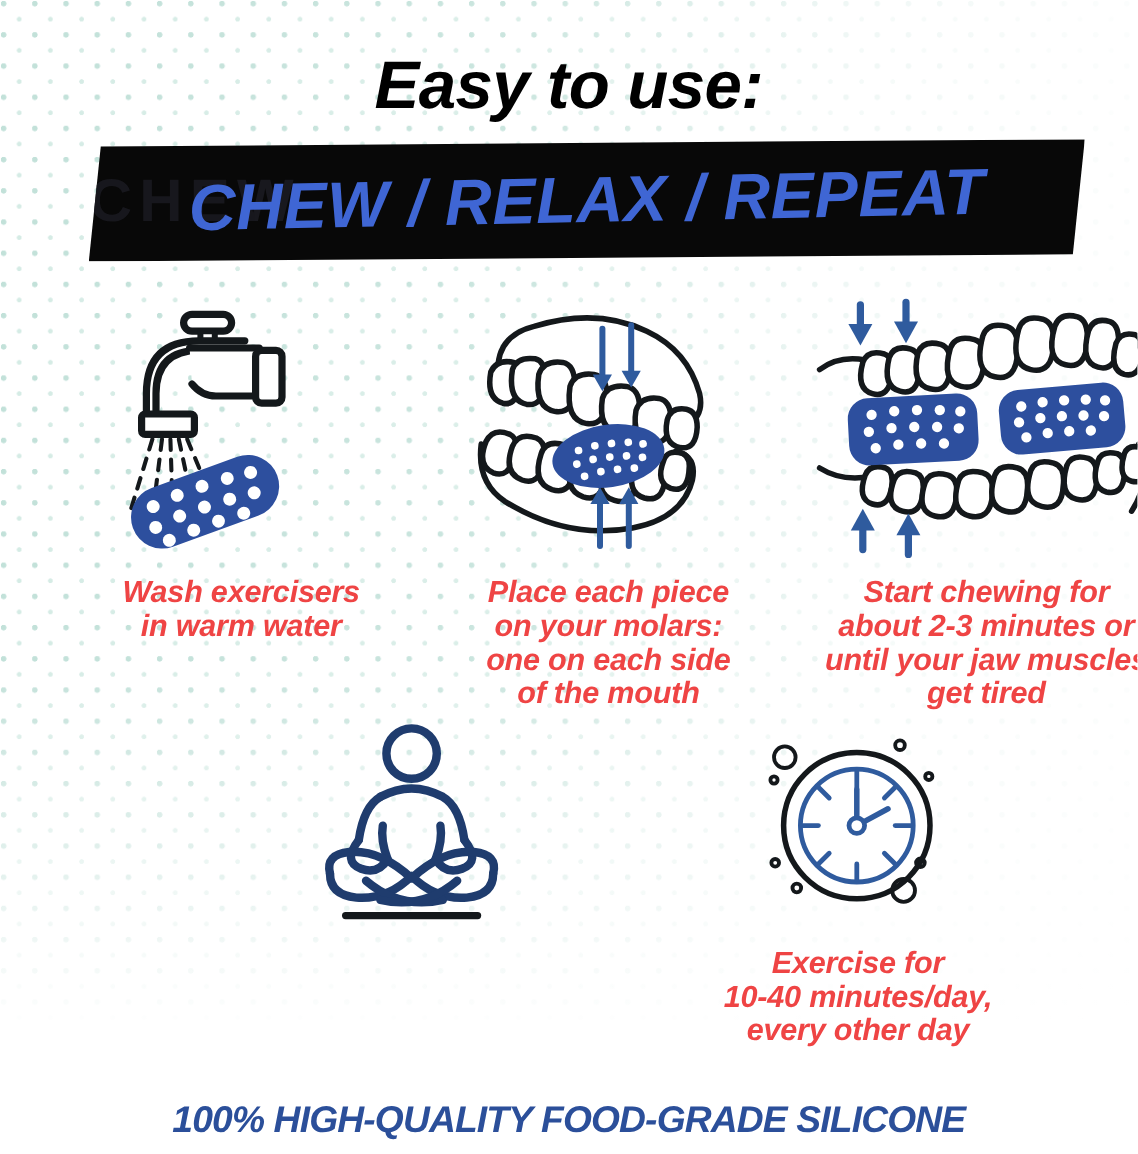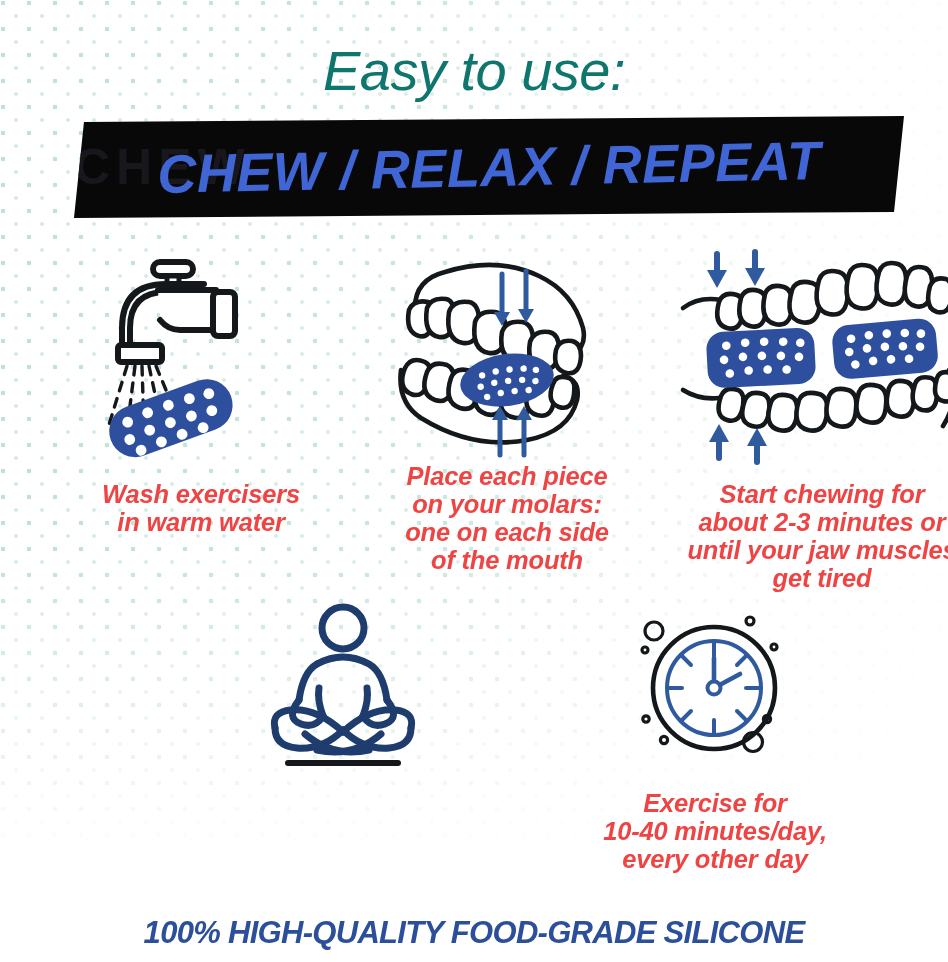--- a/index.html
+++ b/index.html
@@ -52,25 +52,25 @@
         rgba(255,255,255,.95) 100%);
   }
 
   
   #headline {
     position: absolute;
     left: 0; top: 38px;
     width: 948px;
     text-align: center;
     font-family: "Liberation Sans", sans-serif;
-    font-weight: 400;
+    font-weight: 700;
     font-style: italic;
     font-size: 56px;
     letter-spacing: -0.5px;
-    color: #0f766e;
+    color: #000000;
     z-index: 5;
   }
 
   
   #banner-wrap {
     position: absolute;
     left: 74px; top: 116px;
     width: 830px; height: 102px;
     z-index: 5;
   }
@@ -137,21 +137,21 @@
   #step-4 { left: 148px; top: 600px; width: 390px; }
   #step-5 { left: 540px; top: 600px; width: 350px; }
 
   #step-1 .step-art { width: 230px; height: 212px; }
   #step-2 .step-art { width: 240px; height: 212px; }
   #step-3 .step-art { width: 290px; height: 212px; }
   #step-4 .step-art { width: 200px; height: 175px; }
   #step-5 .step-art { width: 175px; height: 175px; }
 
   #step-1 .step-caption { margin-top: 18px; }
-  #step-2 .step-caption { }
+  #step-2 .step-caption { margin-top: 18px; }
   #step-3 .step-caption { margin-top: 18px; }
   #step-4 .step-caption { margin-top: 14px; }
   #step-5 .step-caption { margin-top: 14px; }
 
   
   #footer {
     position: absolute;
     left: 0; top: 915px;
     width: 948px;
     text-align: center;

